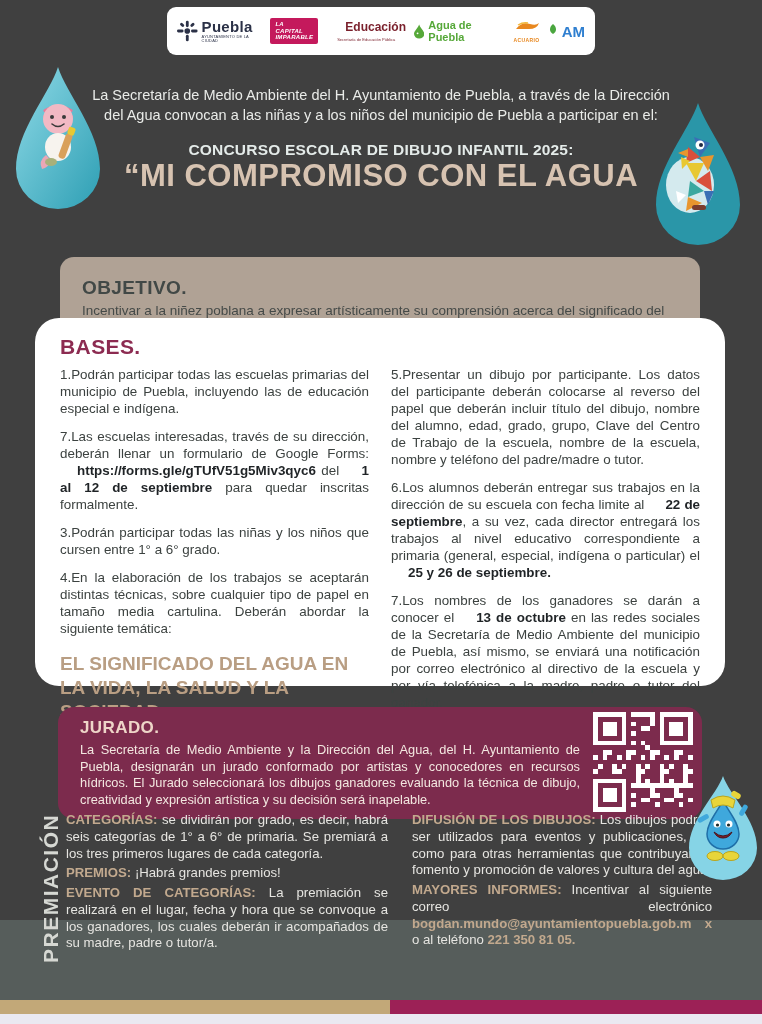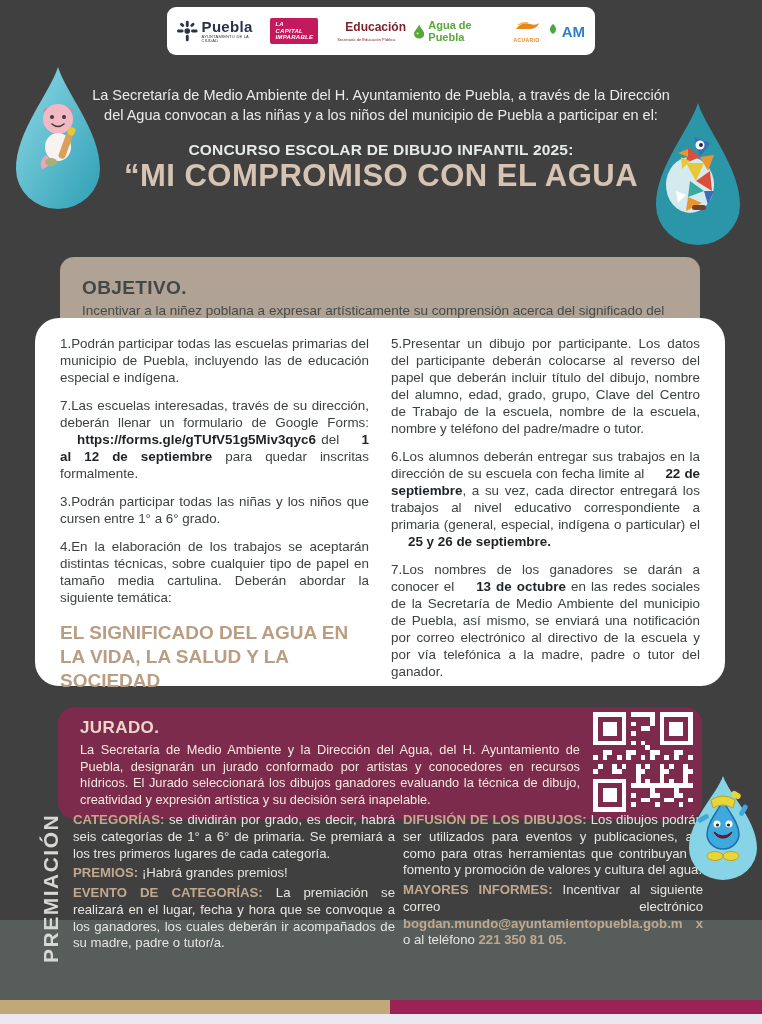--- a/index.html
+++ b/index.html
@@ -54,21 +54,21 @@
     border-radius:16px;box-sizing:border-box;padding:11px 122px 11px 22px;z-index:1;}
   .jurado h2{margin:0;font-size:17px;color:#eed5c8;letter-spacing:.4px;}
   .jurado p{margin:4px 0 0;font-size:12.8px;color:#f3e7e0;line-height:1.3;text-align:justify;}
   .qr{position:absolute;right:9px;top:5px;width:100px;height:100px;}
 
   
   .bottom{position:absolute;left:36px;top:812px;width:706px;display:flex;z-index:1;}
   .vertical-label{width:30px;display:flex;align-items:center;justify-content:center;
     writing-mode:vertical-rl;transform:rotate(180deg);font-weight:bold;font-size:21px;
     color:#d6d8d3;letter-spacing:1.5px;height:152px;}
-  .bottom-cols{display:flex;gap:8px;margin-left:7px;}
+  .bottom-cols{display:flex;gap:24px;margin-left:0;}
   .bottom-col{width:322px;font-size:13.2px;color:#e6e5e1;line-height:1.27;}
   .bottom-col.right{width:300px;}
   .bottom-col p{margin:0 0 3px;text-align:justify;}
   .seg-a{font-weight:bold;color:#c2a98e;}
 
   
   .footer-tan{position:absolute;left:0;top:1000px;width:390px;height:14px;background:#c2a878;}
   .footer-maroon{position:absolute;left:390px;top:1000px;width:372px;height:14px;background:#9c2156;}
   .footer-strip{position:absolute;left:0;top:1014px;width:762px;height:10px;background:#eae9f1;}
 
@@ -134,20 +134,21 @@
   <p class="intro">La Secretaría de Medio Ambiente del H. Ayuntamiento de Puebla, a través de la Dirección del Agua convocan a las niñas y a los niños del municipio de Puebla a participar en el:</p>
   <div class="kicker">CONCURSO ESCOLAR DE DIBUJO INFANTIL 2025:</div>
   <div class="main-title">“MI COMPROMISO CON EL AGUA</div>
 
   <section class="objetivo">
     <h2>OBJETIVO.</h2>
     <p>Incentivar a la niñez poblana a expresar artísticamente su comprensión acerca del significado del agua en la vida, la salud y la sociedad en el municipio de Puebla.</p>
   </section>
 
   <section class="bases">
+    <h2>BASES.</h2>
     <div class="bases-cols">
       <div class="bases-col">
         <p><span>1.Podrán participar todas las escuelas primarias del municipio de Puebla, incluyendo las de educación especial e indígena.</span></p>
         <p><span>7.Las escuelas interesadas, través de su dirección, deberán llenar un formulario de Google Forms: </span><span class="seg-b">https://forms.gle/gTUfV51g5Miv3qyc6</span><span> del </span><span class="seg-b">1 al 12 de septiembre</span><span> para quedar inscritas formalmente.</span></p>
         <p><span>3.Podrán participar todas las niñas y los niños que cursen entre 1° a 6° grado.</span></p>
         <p><span>4.En la elaboración de los trabajos se aceptarán distintas técnicas, sobre cualquier tipo de papel en tamaño media cartulina. Deberán abordar la siguiente temática:</span></p>
         <div class="theme">EL SIGNIFICADO DEL AGUA EN LA VIDA, LA SALUD Y LA SOCIEDAD</div>
       </div>
       <div class="bases-col">
         <p><span>5.Presentar un dibujo por participante. Los datos del participante deberán colocarse al reverso del papel que deberán incluir título del dibujo, nombre del alumno, edad, grado, grupo, Clave del Centro de Trabajo de la escuela, nombre de la escuela, nombre y teléfono del padre/madre o tutor.</span></p>

